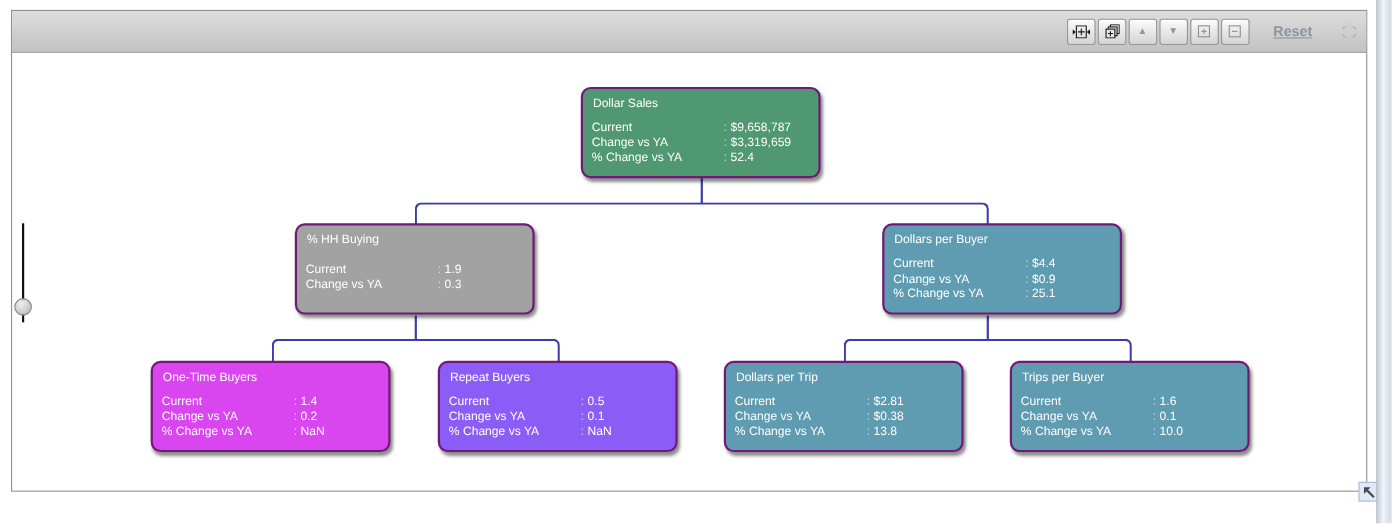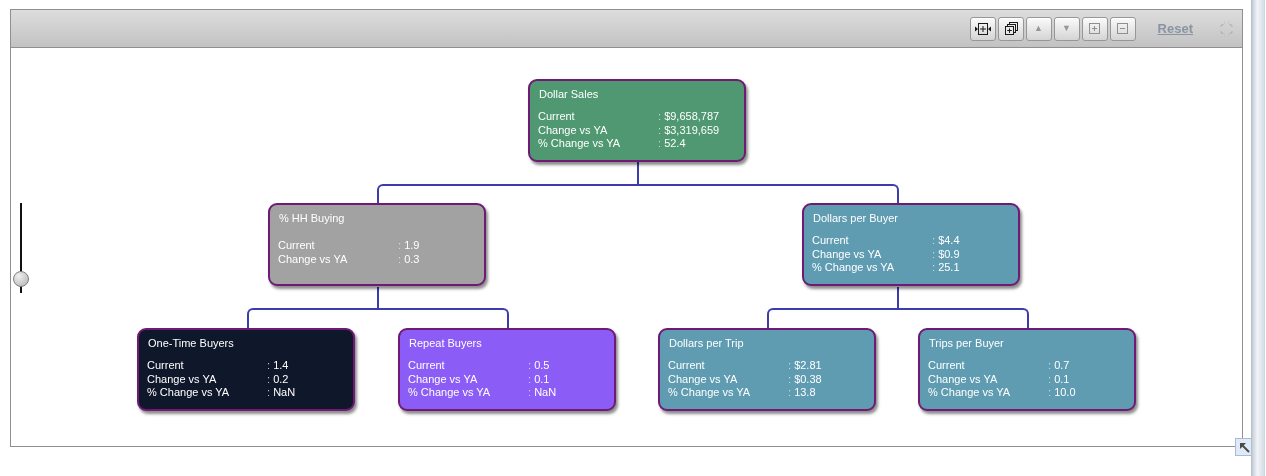--- a/index.html
+++ b/index.html
@@ -165,21 +165,21 @@
 
   <div class="node n-dollars-buyer" style="background-color: rgb(95, 156, 177);">
     <div class="title">Dollars per Buyer</div>
     <div class="rows">
       <div class="row"><span>Current</span><span class="val">$4.4</span></div>
       <div class="row"><span>Change vs YA</span><span class="val">$0.9</span></div>
       <div class="row"><span>% Change vs YA</span><span class="val">25.1</span></div>
     </div>
   </div>
 
-  <div class="node n-one-time" style="background-color: #0f172a;">
+  <div class="node n-one-time" style="background-color: #d946ef;">
     <div class="title">One-Time Buyers</div>
     <div class="rows">
       <div class="row"><span>Current</span><span class="val">1.4</span></div>
       <div class="row"><span>Change vs YA</span><span class="val">0.2</span></div>
       <div class="row"><span>% Change vs YA</span><span class="val">NaN</span></div>
     </div>
   </div>
 
   <div class="node n-repeat" style="background-color: #8b5cf6;">
     <div class="title">Repeat Buyers</div>
@@ -195,20 +195,20 @@
     <div class="rows">
       <div class="row"><span>Current</span><span class="val">$2.81</span></div>
       <div class="row"><span>Change vs YA</span><span class="val">$0.38</span></div>
       <div class="row"><span>% Change vs YA</span><span class="val">13.8</span></div>
     </div>
   </div>
 
   <div class="node n-trips-buyer" style="background-color: rgb(95, 156, 177);">
     <div class="title">Trips per Buyer</div>
     <div class="rows">
-      <div class="row"><span>Current</span><span class="val">0.7</span></div>
+      <div class="row"><span>Current</span><span class="val">1.6</span></div>
       <div class="row"><span>Change vs YA</span><span class="val">0.1</span></div>
       <div class="row"><span>% Change vs YA</span><span class="val">10.0</span></div>
     </div>
   </div>
 
   <div class="edge-strip"></div>
 </div>
 
 </body></html>

